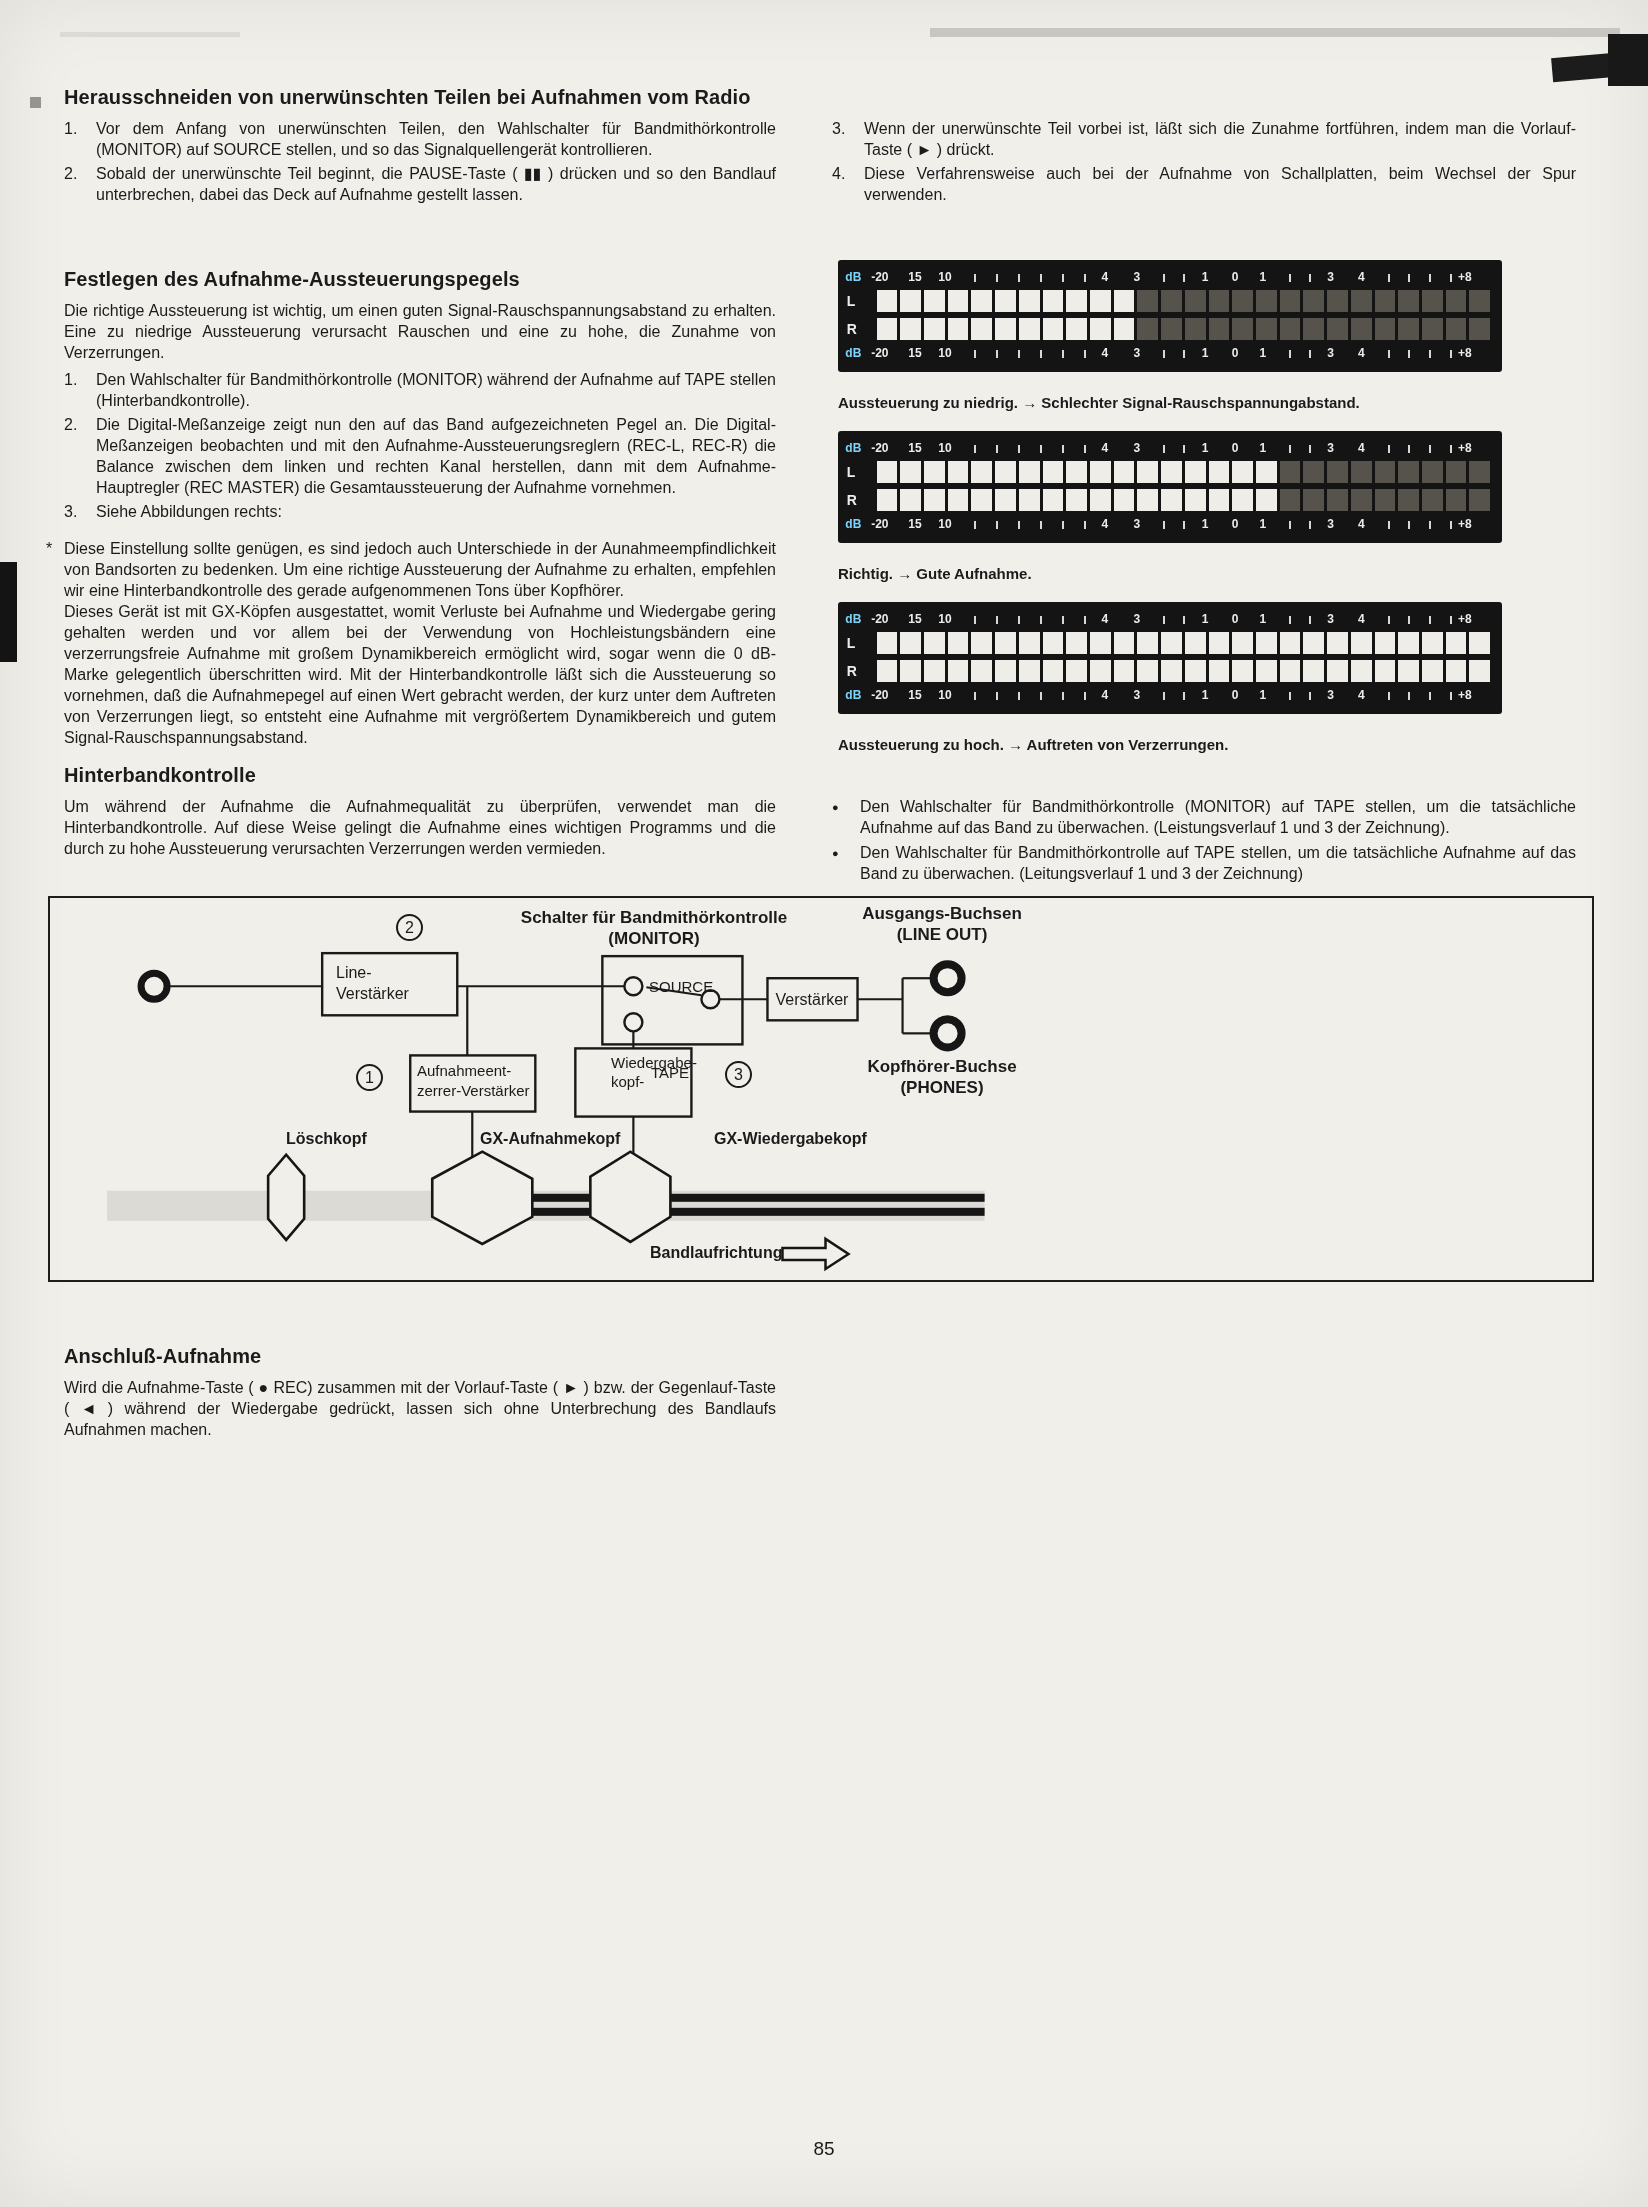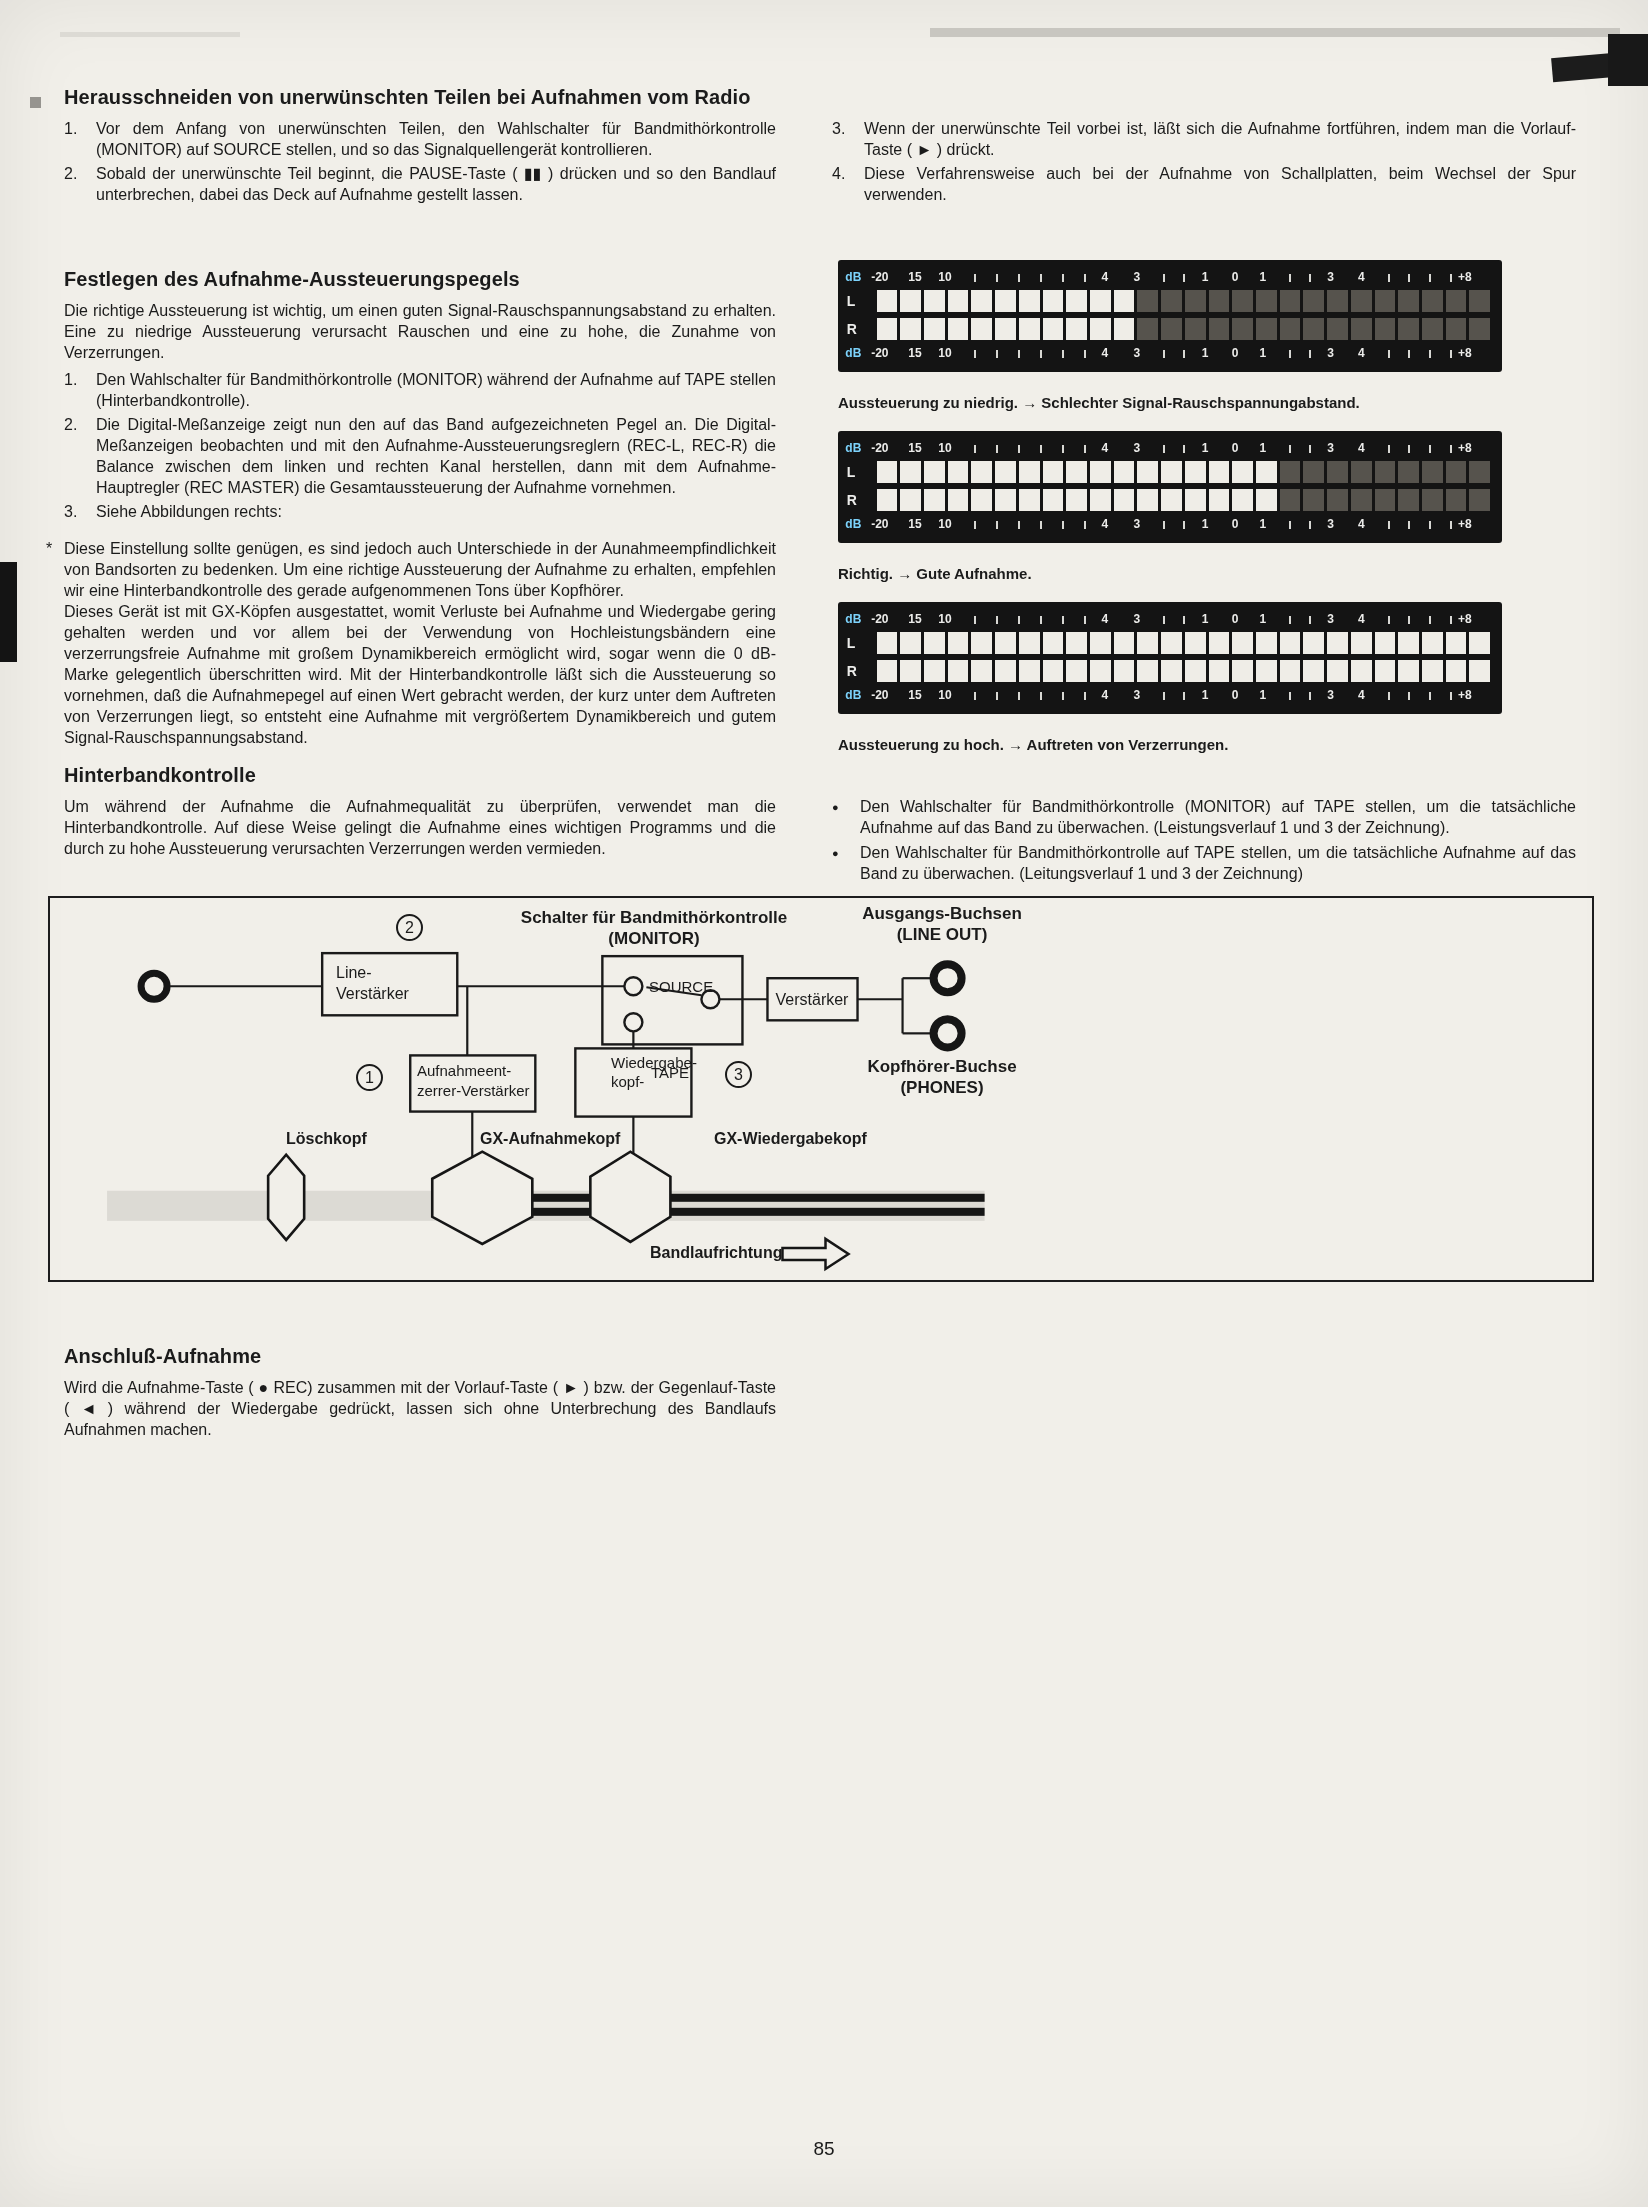--- a/index.html
+++ b/index.html
@@ -89,21 +89,21 @@
           <span class="itext">Vor dem Anfang von unerwünschten Teilen, den Wahlschalter für Bandmithörkontrolle (MONITOR) auf SOURCE stellen, und so das Signalquellengerät kontrollieren.</span>
         </div>
         <div class="num-item">
           <span class="marker">2.</span>
           <span class="itext">Sobald der unerwünschte Teil beginnt, die PAUSE-Taste ( ▮▮ ) drücken und so den Bandlauf unterbrechen, dabei das Deck auf Aufnahme gestellt lassen.</span>
         </div>
       </div>
       <div class="col-r">
         <div class="num-item">
           <span class="marker">3.</span>
-          <span class="itext">Wenn der unerwünschte Teil vorbei ist, läßt sich die Aufnahme fortführen, indem man die Vorlauf-Taste ( ► ) drückt.</span>
+          <span class="itext">Wenn der unerwünschte Teil vorbei ist, läßt sich die Zunahme fortführen, indem man die Vorlauf-Taste ( ► ) drückt.</span>
         </div>
         <div class="num-item">
           <span class="marker">4.</span>
           <span class="itext">Diese Verfahrensweise auch bei der Aufnahme von Schallplatten, beim Wechsel der Spur verwenden.</span>
         </div>
       </div>
     </div>
   </div>
 
   <div class="sec" style="left:64px; top:268px; width:712px;">

